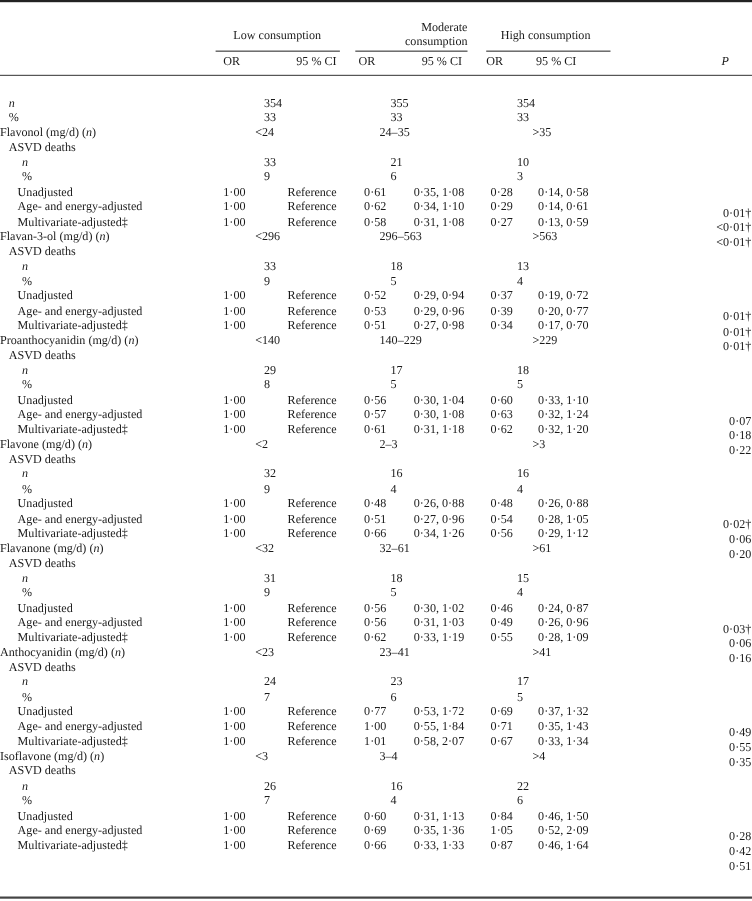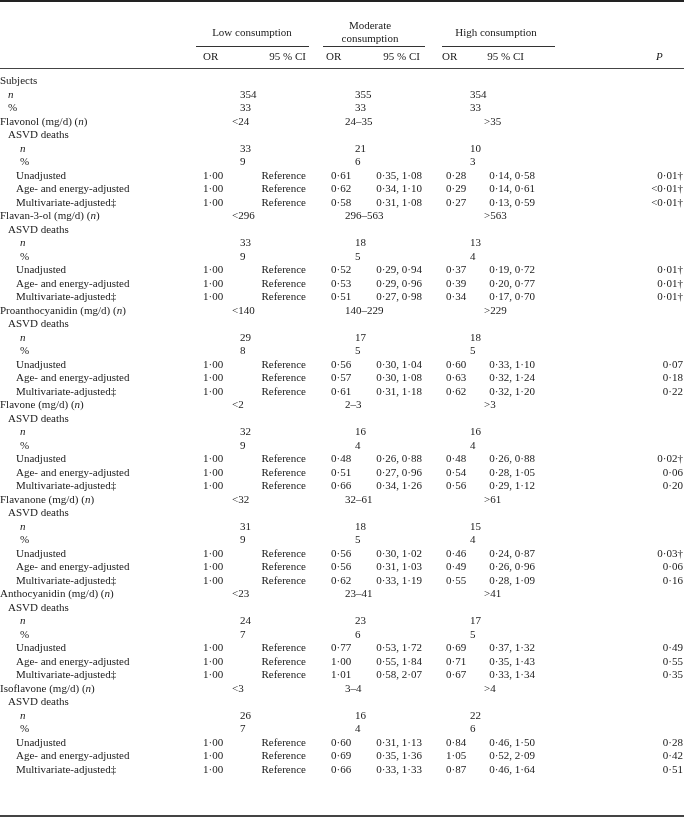--- a/index.html
+++ b/index.html
@@ -21,59 +21,56 @@
   .ind1 { left: 8px; }
   .ind2 { left: 20px; }
   .ind3 { left: 20px; }
   .it { font-style: italic; }
   .or1 { left: 203px; }
   .ci1 { left: 250px; width: 56px; text-align: right; }
   .or2 { left: 331px; }
   .ci2 { left: 355px; width: 67px; text-align: right; }
   .or3 { left: 446px; }
   .ci3 { left: 470px; width: 65px; text-align: right; }
-  .p   { left: 620px; width: 63px; text-align: right; }
+  .p   { left: 620px; width: 63px; text-align: right; margin-top: 19px; }
   .cnt1 { left: 240px; }
   .cnt2 { left: 355px; }
   .cnt3 { left: 470px; }
   .cntc1 { left: 232px; }
   .cntc2 { left: 345px; }
   .cntc3 { left: 484px; }
 </style>
 </head>
 <body>
 
 <div class="tbl">
   <div class="rule top"></div>
 
   <div class="hcell" style="left:196px; width:112px; top:26px;">Low consumption</div>
-  <div class="hcell" style="left:315px; width:110px; top:19px;">
+  <div class="hcell" style="left:315px; width:110px; top:19px;text-align:right;">
     <span>Moderate</span><br>
     <span>consumption</span>
   </div>
   <div class="hcell" style="left:440px; width:112px; top:26px;">High consumption</div>
 
   <div class="subrule" style="left:196px; width:113px;"></div>
   <div class="subrule" style="left:323px; width:102px;"></div>
   <div class="subrule" style="left:442px; width:113px;"></div>
 
   <div class="row" style="top:50px;">
     <span class="c or1">OR</span>
     <span class="c ci1">95 % CI</span>
     <span class="c or2" style="left:326px">OR</span>
     <span class="c ci2" style="width:65px">95 % CI</span>
     <span class="c or3" style="left:442px">OR</span>
     <span class="c ci3" style="width:54px">95 % CI</span>
     <span class="c it" style="left:656px">P</span>
   </div>
   <div class="rule hdr"></div>
 
-  <div class="row" style="top:74px;">
-    <span class="c lab">Subjects</span>
-  </div>
   <div class="row" style="top:87.5px;">
     <span class="c ind1 it">n</span>
     <span class="c cnt1">354</span>
     <span class="c cnt2">355</span>
     <span class="c cnt3">354</span>
   </div>
   <div class="row" style="top:101px;">
     <span class="c ind1">%</span>
     <span class="c cnt1">33</span>
     <span class="c cnt2">33</span>

